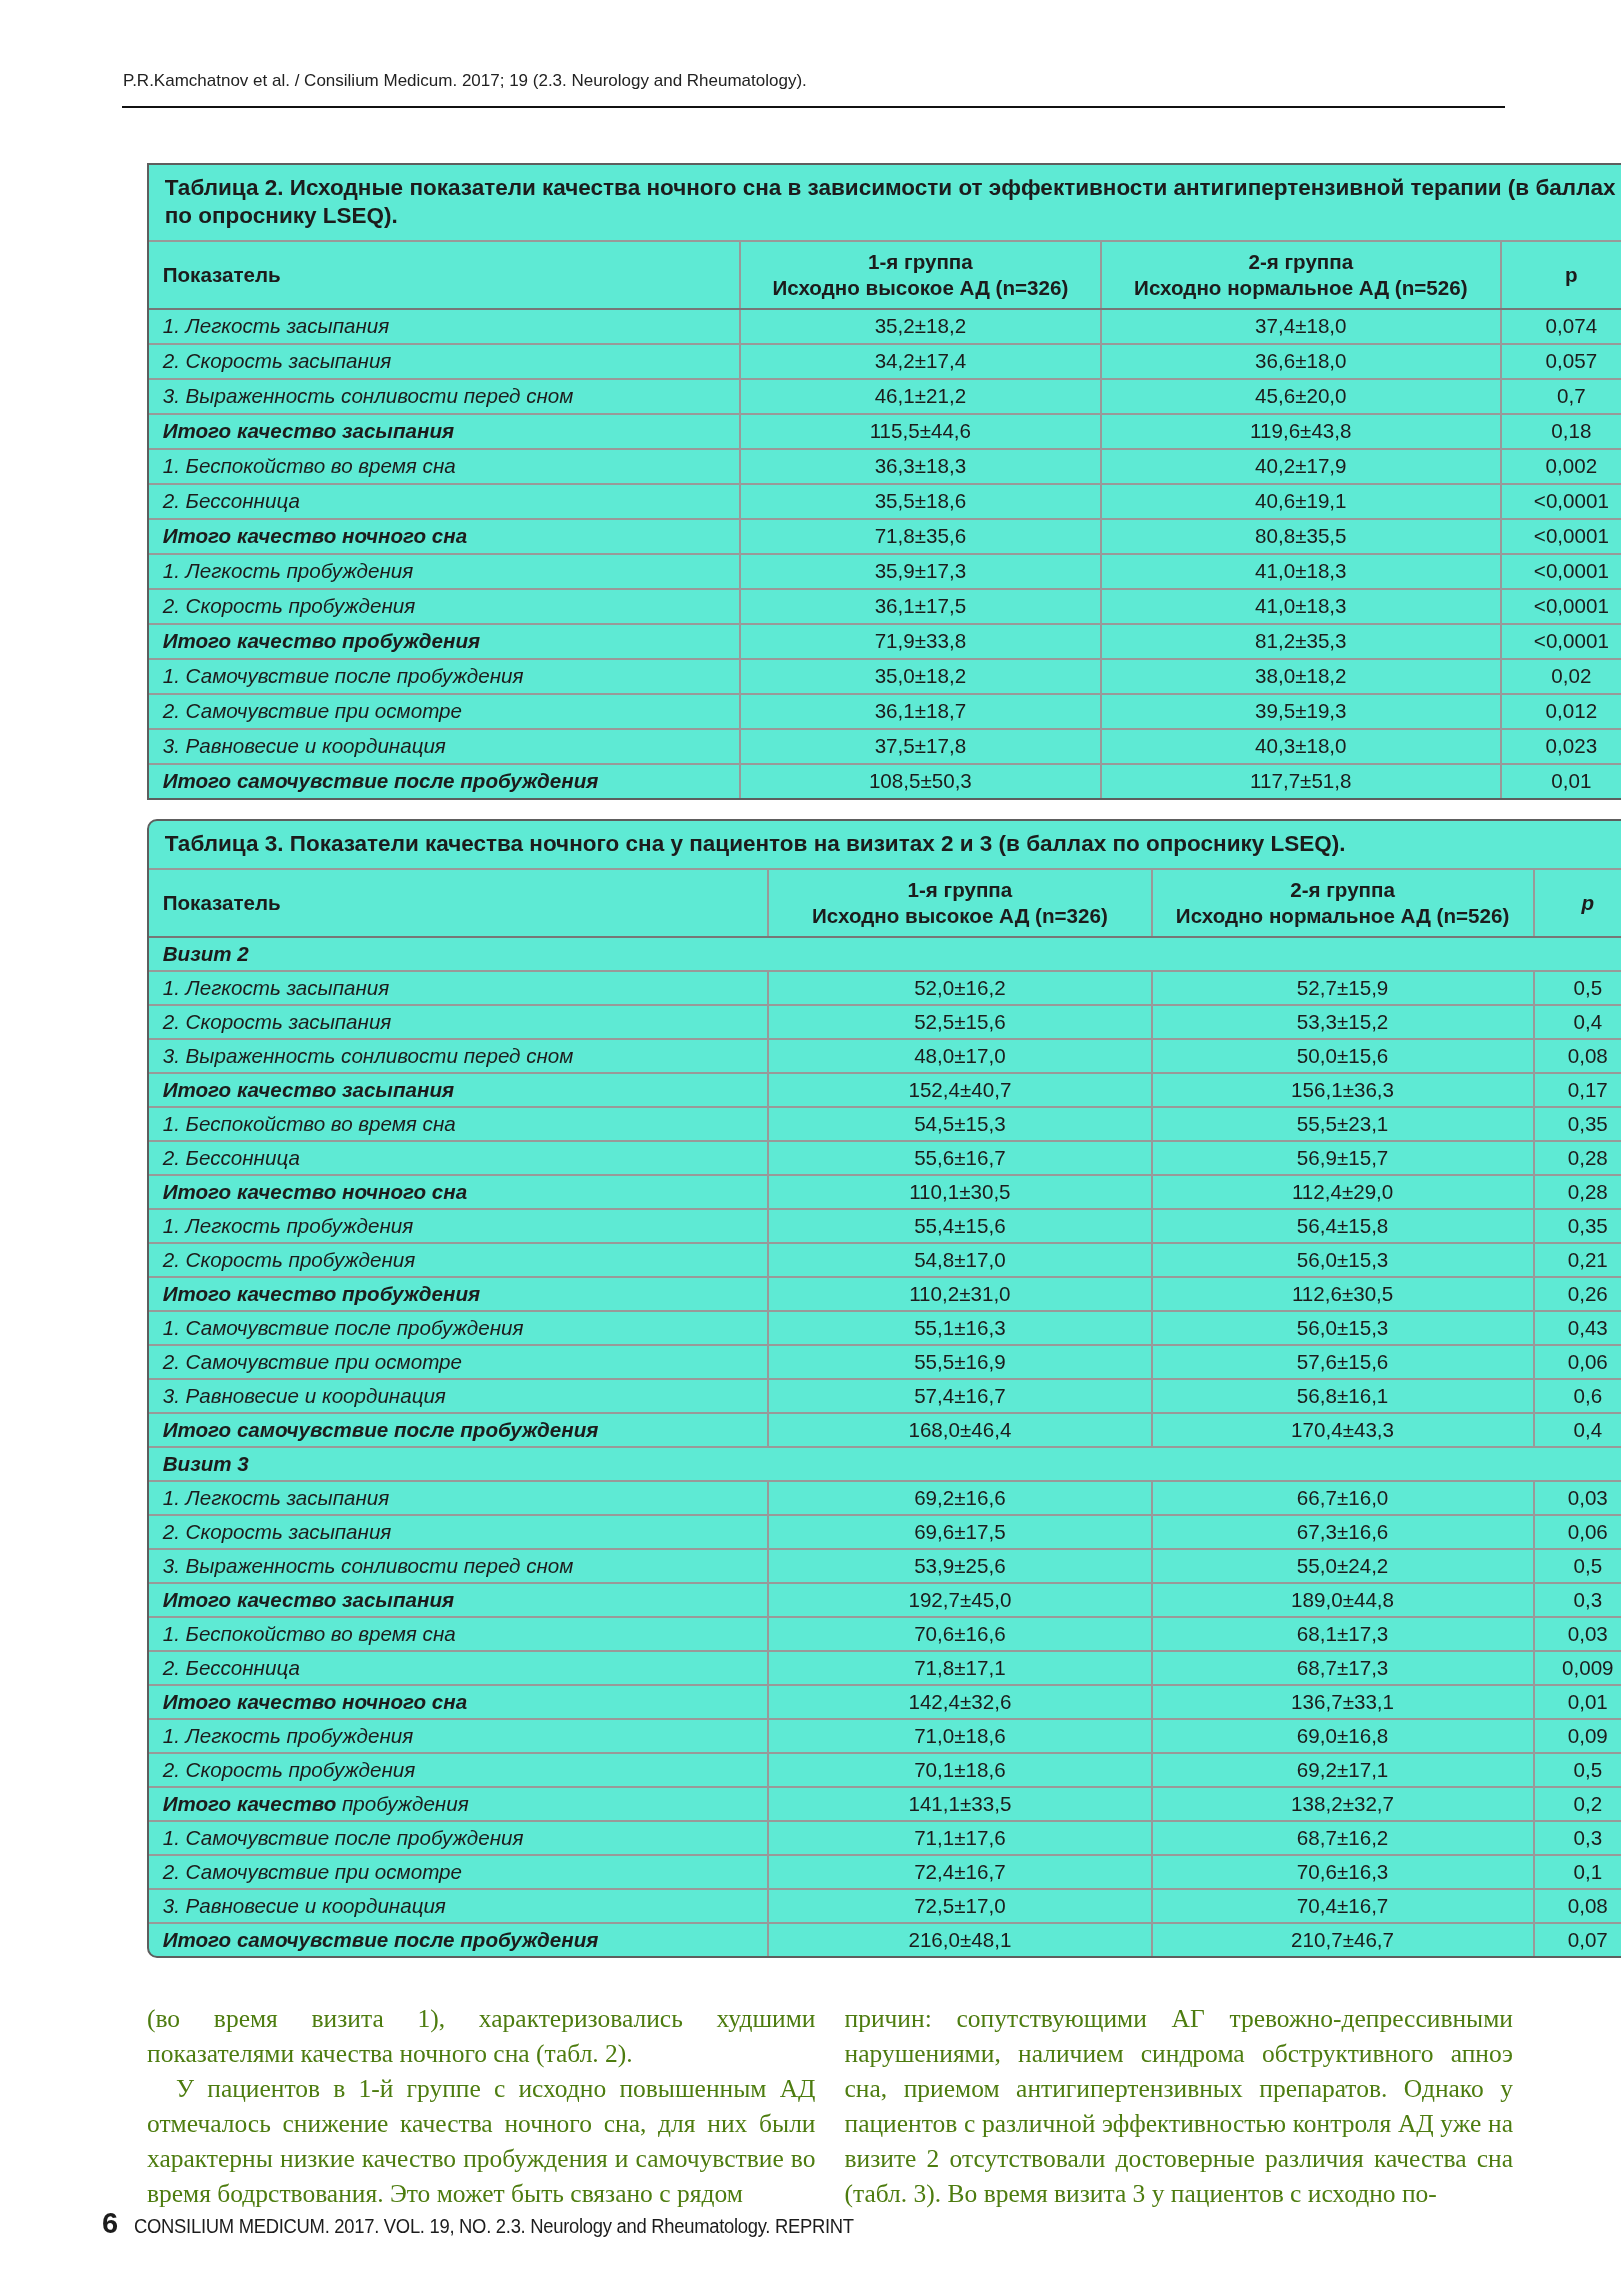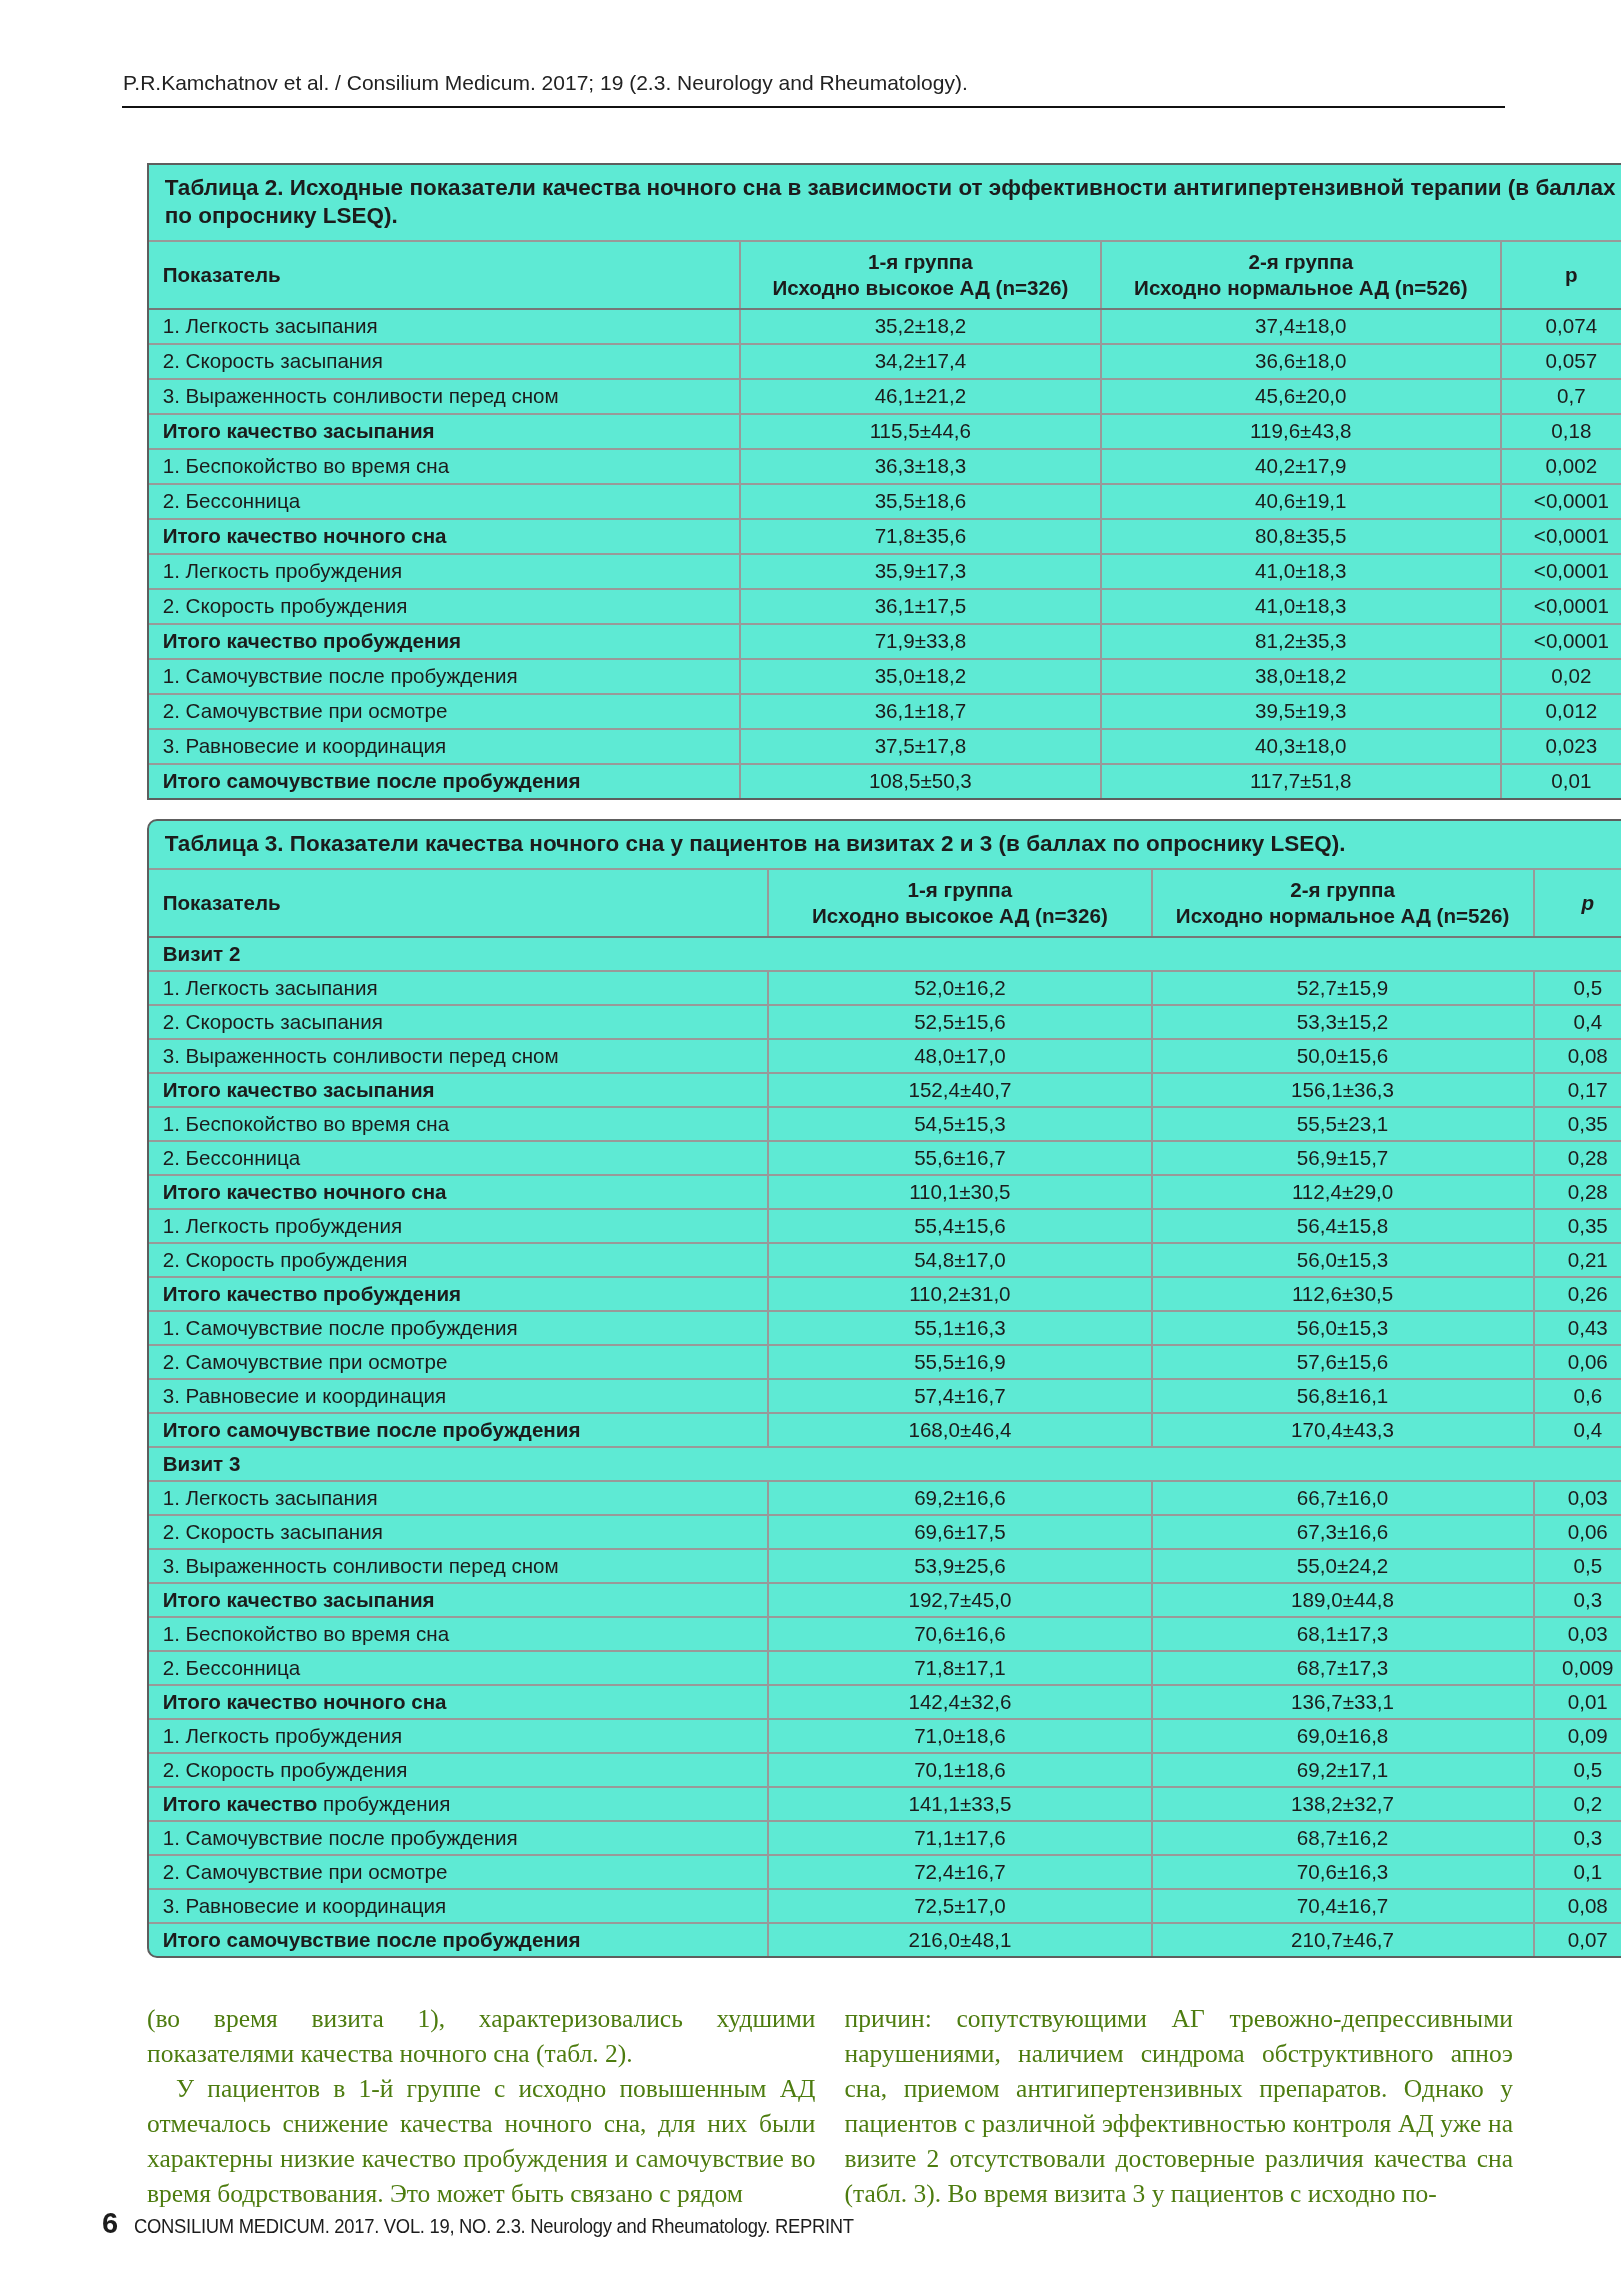--- a/index.html
+++ b/index.html
@@ -1,35 +1,35 @@
 <!DOCTYPE html>
 <html lang="ru"><head>
 <meta charset="utf-8">
 <style>
   html,body{margin:0;padding:0;}
   body{
     width:1621px;height:2293px;position:relative;background:#ffffff;
     font-family:"Liberation Sans",sans-serif;color:#1c1c1c;overflow:hidden;
   }
   
-  .running-head{position:absolute;left:123px;top:71px;font-size:21px;color:#222;}
+  .running-head{position:absolute;left:123px;top:71px;font-size:17px;color:#222;}
   .head-rule{position:absolute;left:122px;top:106px;width:1383px;height:2px;background:#111;}
   
   .tbox{position:absolute;left:147px;width:1496px;border:2px solid #5e5e5e;background:#5eead4;box-sizing:border-box;}
   #t2box{top:163px;}
   #t3box{top:819px;border-radius:10px;}
   .tbox-title{font-weight:bold;font-size:22.5px;line-height:28px;padding:8.8px 15.7px 9.8px 15.7px;border-bottom:2px solid #999;}
   table{width:100%;border-collapse:collapse;border-style:hidden;font-size:20.6px;table-layout:fixed;}
   th{font-weight:bold;text-align:center;vertical-align:middle;padding:7.8px 7.8px;line-height:25.5px;
      border:2px solid #999;border-bottom:2.9px solid #777;}
   th.lab{text-align:left;padding-left:13.7px;}
   td{border:2px solid #999;padding:2px 7.8px;vertical-align:middle;line-height:22.5px;}
   #t2box td{height:29px;}
   #t3box td{height:28px;}
-  td.lab{text-align:left;padding-left:13.7px;}
+  td.lab{text-align:left;padding-left:13.7px;font-style:italic;}
   td.num{text-align:center;}
   td.sec{font-weight:bold;}
   .ital{font-style:italic;}
   
   .body-text{position:absolute;left:147px;top:2001px;width:1366px;display:flex;gap:29px;
     font-family:"Liberation Serif",serif;font-size:25.5px;line-height:35px;text-align:justify;color:#4d7c0f;}
   .body-text .col{flex:1 1 0;}
   .body-text p{margin:0;}
   .body-text p.indent{text-indent:29px;}
   

